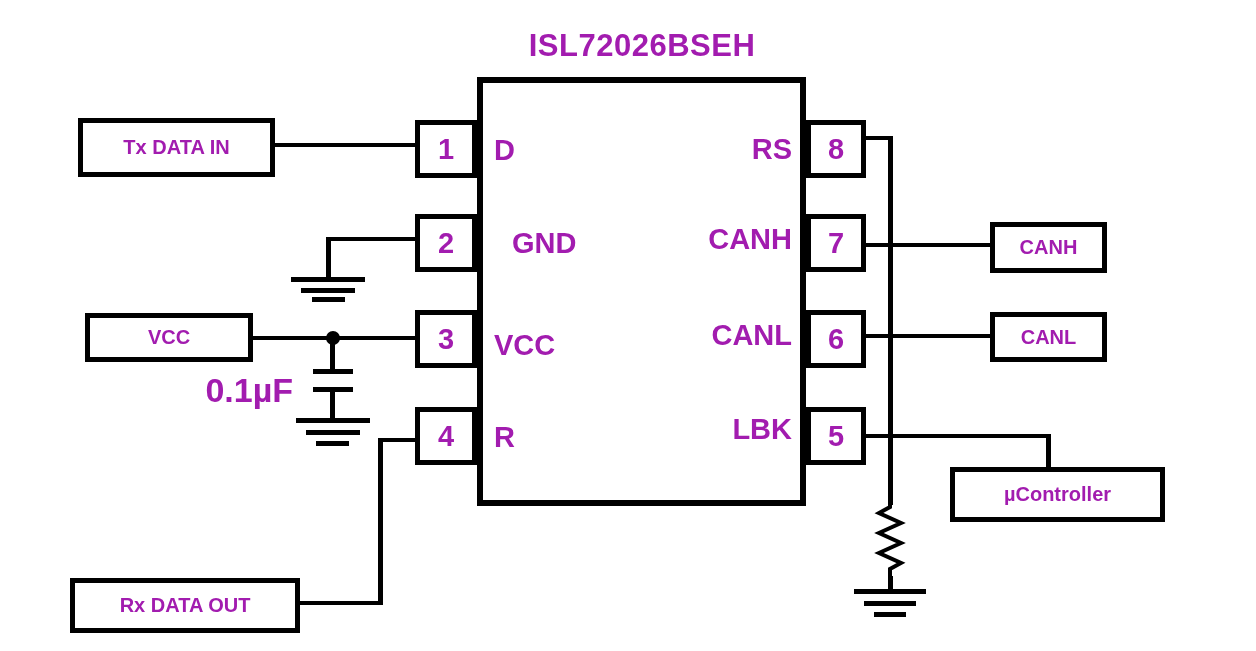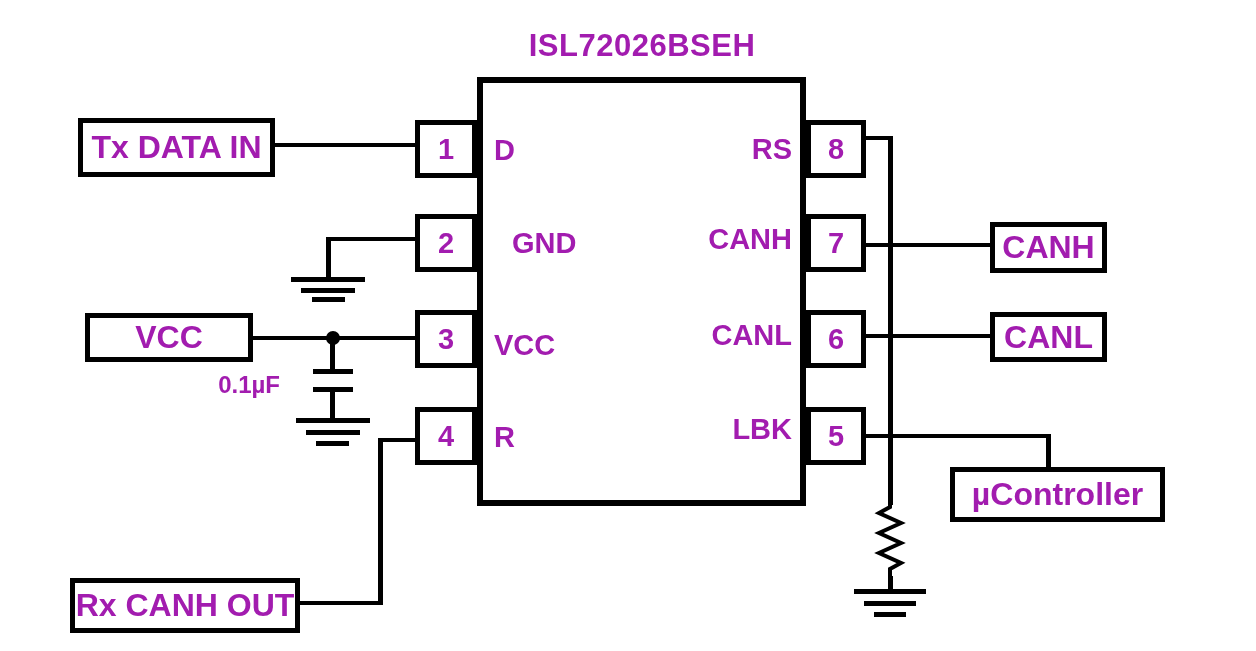--- a/index.html
+++ b/index.html
@@ -60,21 +60,21 @@
   }
   .ic-pin-label.right { text-align: right; }
   .extbox {
     position: absolute;
     border: 5px solid #000000;
     box-sizing: border-box;
     background: #ffffff;
     display: flex;
     align-items: center;
     justify-content: center;
-    font-size: 32px;
+    font-size: 20px;
     white-space: nowrap;
     z-index: 3;
   }
   .wire {
     position: absolute;
     background: #000000;
     z-index: 1;
   }
   .gbar {
     position: absolute;
@@ -85,25 +85,25 @@
   .dot {
     position: absolute;
     width: 14px;
     height: 14px;
     border-radius: 50%;
     background: #000000;
     z-index: 2;
   }
   .cap-label {
     position: absolute;
-    left: 190px;
+    left: 203px;
     top: 371px;
     width: 90px;
     text-align: right;
-    font-size: 24px;
+    font-size: 34px;
     white-space: nowrap;
   }
   .resistor-svg {
     position: absolute;
     left: 874px;
     top: 503px;
     z-index: 2;
   }
 </style>
 </head>
@@ -151,21 +151,21 @@
   <div class="ic-pin-label right" style="right:464px; top:335px;">CANL</div>
   <div class="ic-pin-label right" style="right:464px; top:429px;">LBK</div>
 
   <div class="extbox" style="left:78px; top:118px; width:197px; height:59px;">
     <span>Tx DATA IN</span>
   </div>
   <div class="extbox" style="left:85px; top:313px; width:168px; height:49px;">
     <span>VCC</span>
   </div>
   <div class="extbox" style="left:70px; top:578px; width:230px; height:55px;">
-    <span>Rx CANH OUT</span>
+    <span>Rx DATA OUT</span>
   </div>
   <div class="extbox" style="left:990px; top:222px; width:117px; height:51px;">
     <span>CANH</span>
   </div>
   <div class="extbox" style="left:990px; top:312px; width:117px; height:50px;">
     <span>CANL</span>
   </div>
   <div class="extbox" style="left:950px; top:467px; width:215px; height:55px;">
     <span>µController</span>
   </div>

